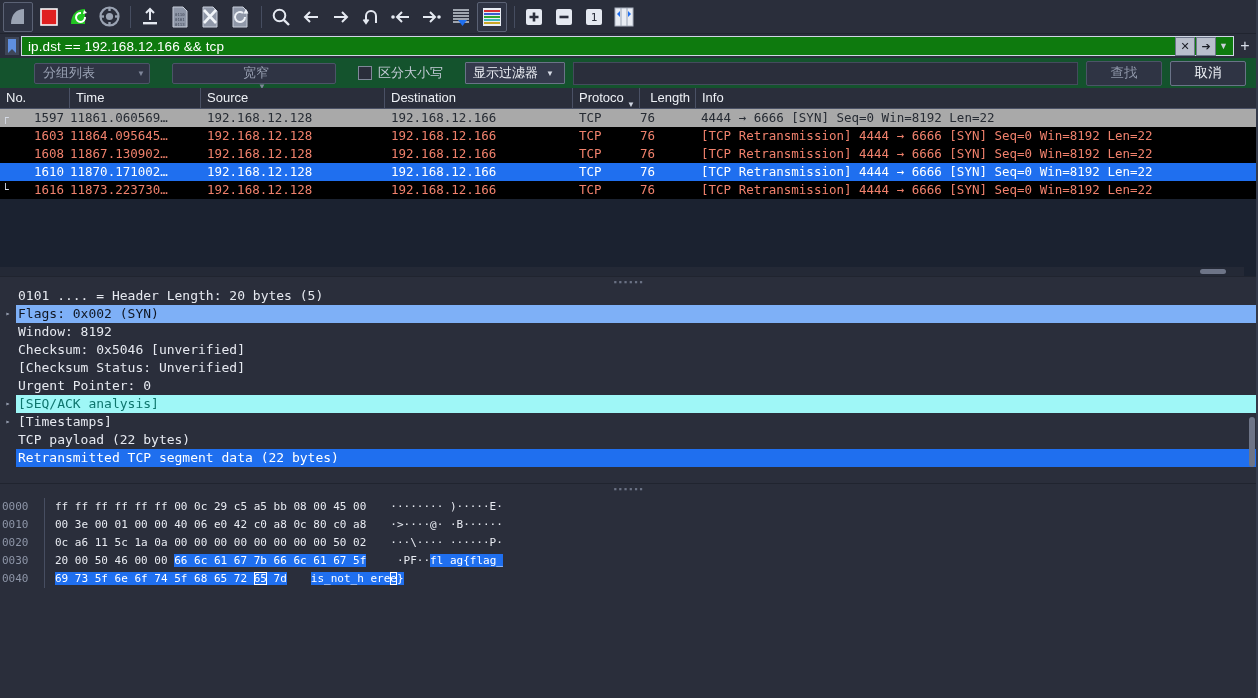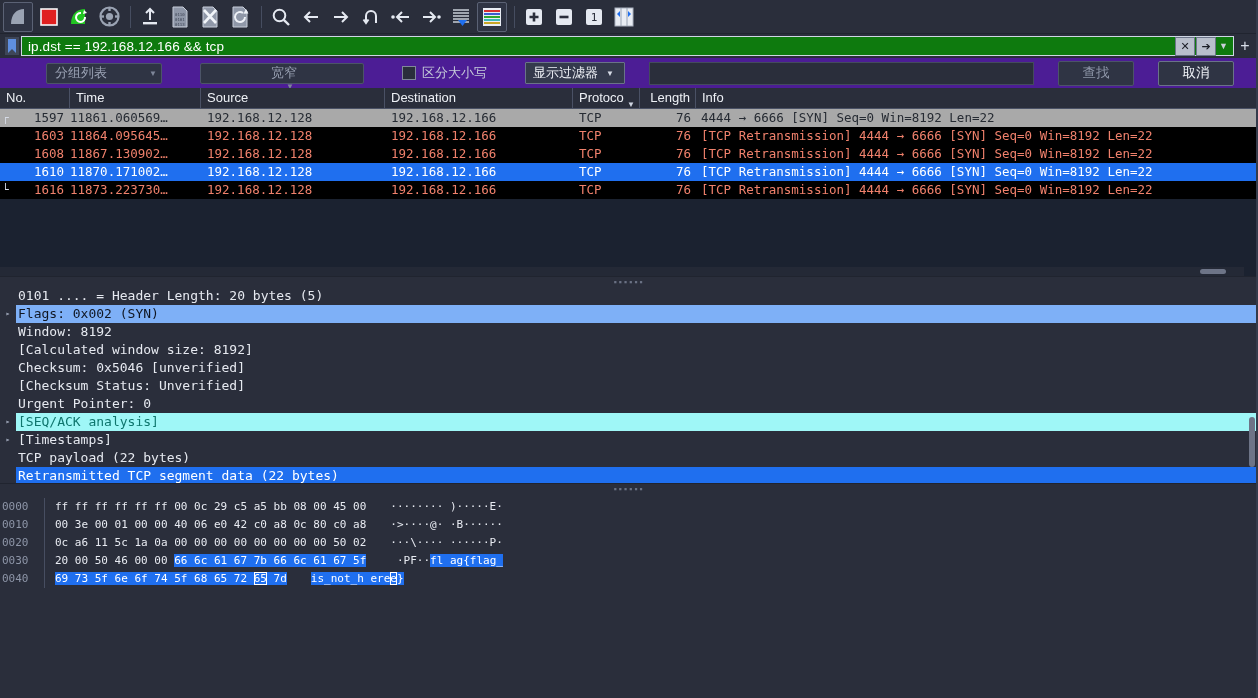--- a/index.html
+++ b/index.html
@@ -99,25 +99,25 @@
   }
   .filter-plus {
     width: 22px; height: 20px;
     display: flex; align-items: center; justify-content: center;
     color: #d8dde8; font-size: 16px;
   }
 
   
   .findbar {
     height: 30px;
-    background: #4c1d95;
-    display: flex;
-    align-items: center;
-    padding: 0 24px;
-    gap: 24px;
+    background: #14532d;
+    display: flex;
+    align-items: center;
+    padding: 0 12px;
+    gap: 8px;
   }
   .combo {
     height: 21px;
     background: #2f3444;
     border: 1px solid #4c5468;
     border-radius: 2px;
     display: flex;
     align-items: center;
     justify-content: space-between;
     padding: 0 4px 0 8px;
@@ -195,21 +195,21 @@
     font-size: 12.5px;
     line-height: 18px;
     white-space: nowrap;
   }
   .prow .c { box-sizing: border-box; overflow: hidden; }
   .prow .num   { text-align: right; padding-right: 6px; }
   .prow .time  { padding-right: 6px; }
   .prow .src   { padding-left: 6px; }
   .prow .dst   { padding-left: 6px; }
   .prow .proto { padding-left: 6px; }
-  .prow .len   { text-align: right; padding-right: 5px; }
+  .prow .len   { padding-right: 5px; }
   .prow .info  { padding-left: 5px; }
 
   .prow.r-normal  { background: #000000; color: #f0816c; }
   .prow.r-gray    { background: #a9a9a9; color: #262b33; }
   .prow.r-sel     { background: #1f6fef; color: #ffffff; }
 
   .marker {
     position: absolute;
     left: 2px;
     width: 10px;
@@ -589,24 +589,20 @@
         <div class="drow sel-blue">
           <span class="dtri">▸</span>
           <span class="dtxt">Flags: 0x002 (SYN)</span>
         </div>
         <div class="drow ">
           <span class="dtri"></span>
           <span class="dtxt">Window: 8192</span>
         </div>
         <div class="drow ">
           <span class="dtri"></span>
-          <span class="dtxt">[Calculated window size: 8192]</span>
-        </div>
-        <div class="drow ">
-          <span class="dtri"></span>
           <span class="dtxt">Checksum: 0x5046 [unverified]</span>
         </div>
         <div class="drow ">
           <span class="dtri"></span>
           <span class="dtxt">[Checksum Status: Unverified]</span>
         </div>
         <div class="drow ">
           <span class="dtri"></span>
           <span class="dtxt">Urgent Pointer: 0</span>
         </div>

